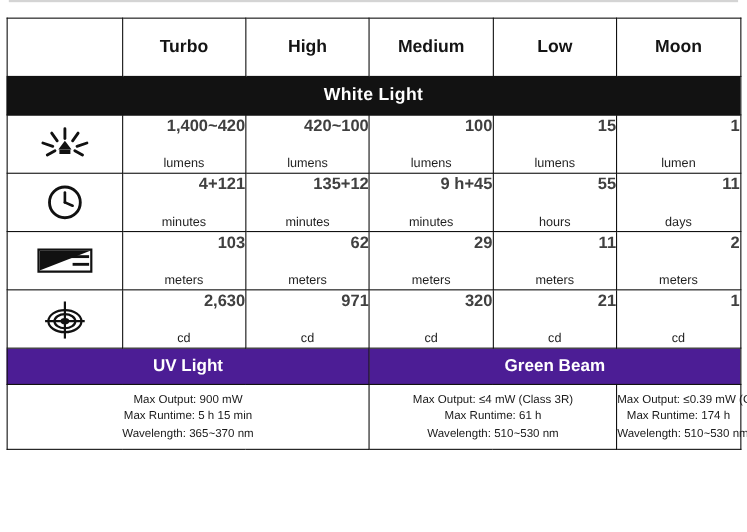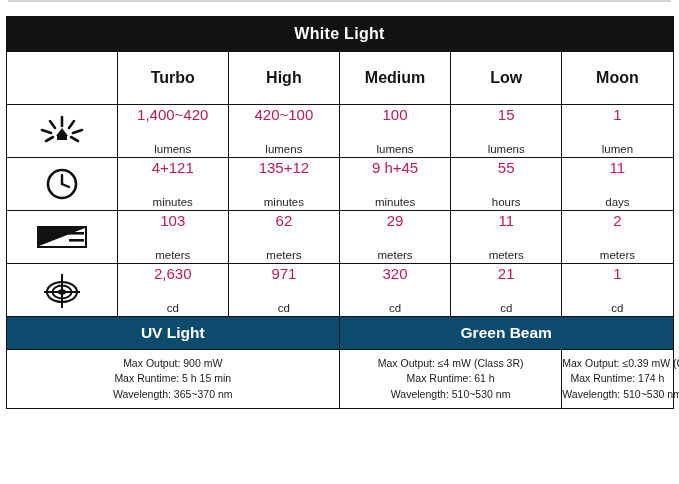--- a/index.html
+++ b/index.html
@@ -63,32 +63,33 @@
   .icon-cell {
     width: 104px;
     height: 52px;
   }
   .val-cell {
     height: 52px;
     line-height: 1.15;
   }
   .val-main {
     font-size: 15px;
-    font-weight: normal;
+    font-weight: bold;
     display: block;
-    color: #be185d;
+    color: #404040;
+    text-align: right;
   }
   .val-unit {
     font-size: 11.5px;
     display: block;
     color: #1f1f1f;
     margin-top: 19px;
   }
   .sub-hdr {
-    background: #0c4a6e;
+    background: #4c1d95;
     color: #ffffff;
     font-size: 15.5px;
     font-weight: bold;
     height: 32px;
   }
   .notes-cell {
     height: 58px;
     font-size: 10.5px;
     line-height: 1.45;
     color: #1a1a1a;
@@ -107,30 +108,30 @@
 </head>
 <body>
 
 <div class="page">
 
   <div class="title-rule"></div>
 
   <table class="spec-table">
     <tbody>
       <tr>
-        <td class="hdr-black" colspan="6">White Light</td>
-      </tr>
-
-      <tr>
         <td class="icon-cell"></td>
         <td class="col-head">Turbo</td>
         <td class="col-head">High</td>
         <td class="col-head">Medium</td>
         <td class="col-head">Low</td>
         <td class="col-head">Moon</td>
+      </tr>
+
+      <tr>
+        <td class="hdr-black" colspan="6">White Light</td>
       </tr>
 
       <tr>
         <td class="icon-cell">
           <svg width="48" height="34" viewBox="0 0 48 34">
             <g stroke="#111" stroke-width="2.6" stroke-linecap="round">
               <line x1="24" y1="3" x2="24" y2="12"></line>
               <line x1="12" y1="7" x2="17" y2="14"></line>
               <line x1="36" y1="7" x2="31" y2="14"></line>
               <line x1="4" y1="16" x2="13" y2="19"></line>

